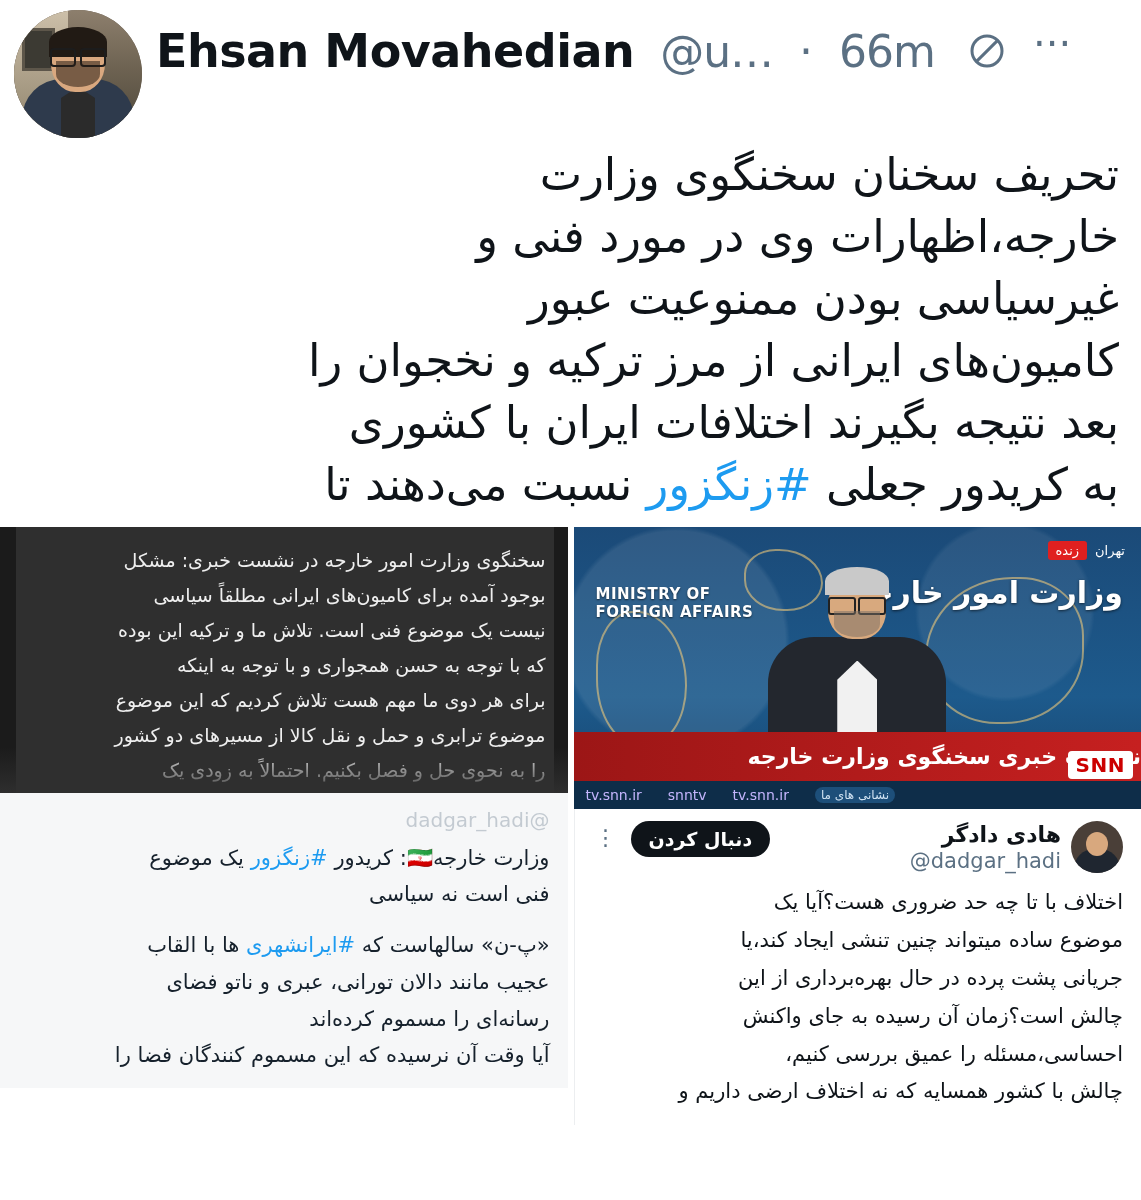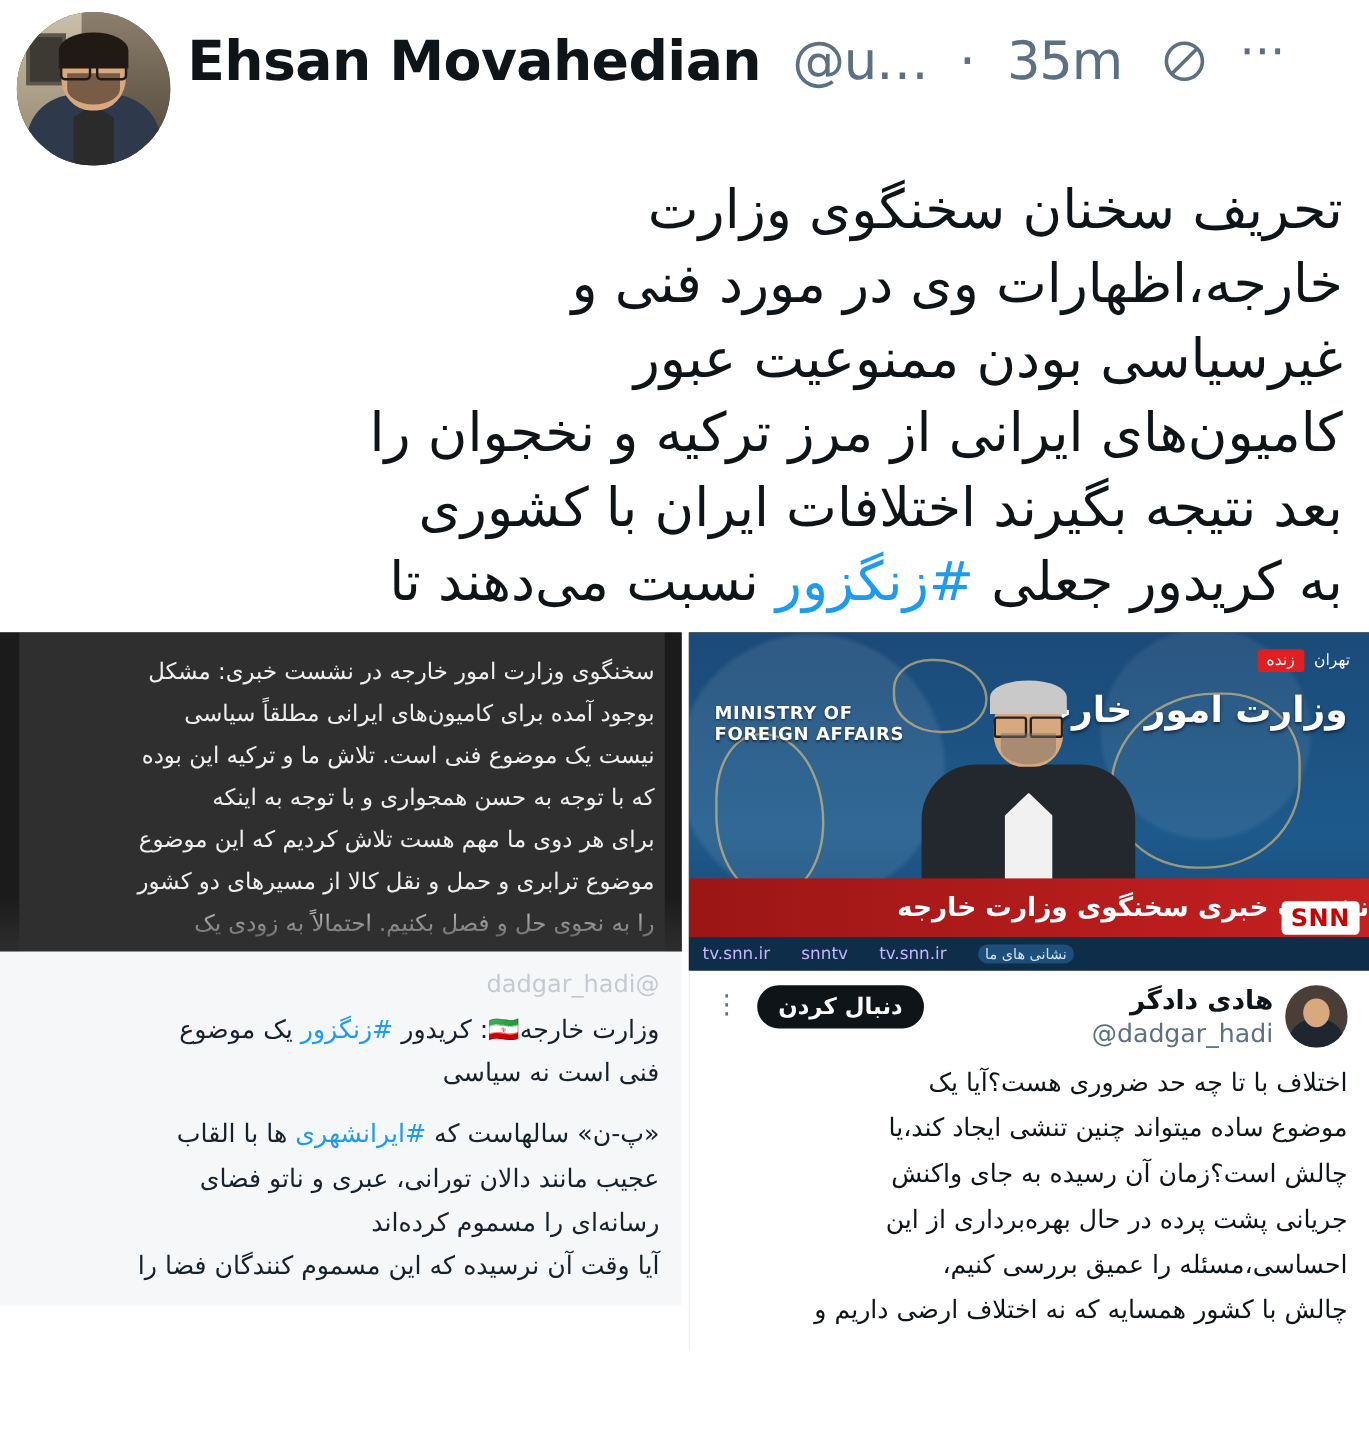--- a/index.html
+++ b/index.html
@@ -390,21 +390,21 @@
       <div class="head"></div>
       <div class="hair"></div>
       <div class="glasses"></div>
       <div class="beard"></div>
     </div>
 
     <div class="header-line">
       <span class="display-name">Ehsan Movahedian</span>
       <span class="handle">@u…</span>
       <span class="dot-sep">·</span>
-      <span class="timestamp">35m</span>
+      <span class="timestamp">66m</span>
       <span class="hdr-icon">
         <svg width="40" height="40" viewBox="0 0 24 24" fill="none" stroke="currentColor" stroke-width="1.8">
           <circle cx="12" cy="12" r="9"></circle>
           <line x1="5.6" y1="18.4" x2="18.4" y2="5.6"></line>
         </svg>
       </span>
       <span class="more-dots">···</span>
     </div>
   </div>
 
@@ -510,21 +510,21 @@
           </div>
           <button class="follow-btn">دنبال کردن</button>
           <span class="qr-more">⋮</span>
         </div>
 
         <div class="qr-body">
           <div>
             <span>اختلاف با  تا چه حد ضروری هست؟آیا یک</span>
           </div>
           <div>موضوع ساده میتواند چنین تنشی ایجاد کند،یا</div>
+          <div>جریانی پشت پرده در حال بهره‌برداری از این</div>
           <div>چالش است؟زمان آن رسیده به جای واکنش</div>
-          <div>جریانی پشت پرده در حال بهره‌برداری از این</div>
           <div>احساسی،مسئله را عمیق بررسی کنیم،</div>
           <div>چالش با کشور همسایه که نه اختلاف ارضی داریم و</div>
         </div>
       </div>
     </div>
   </div>
 </div>
 
 </body></html>

